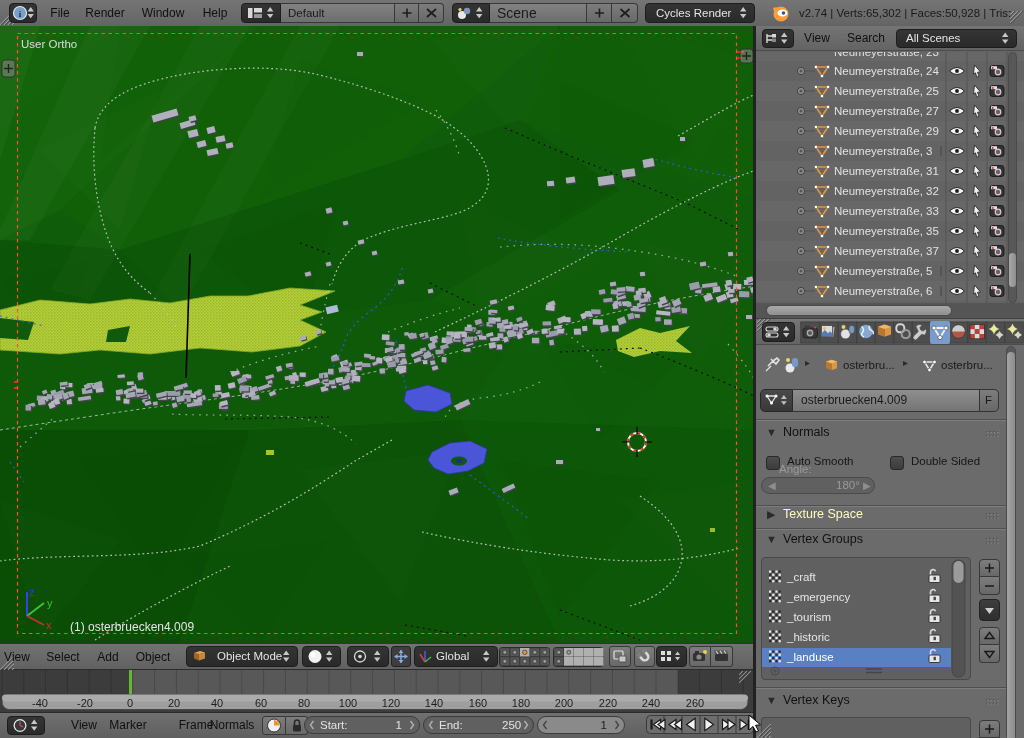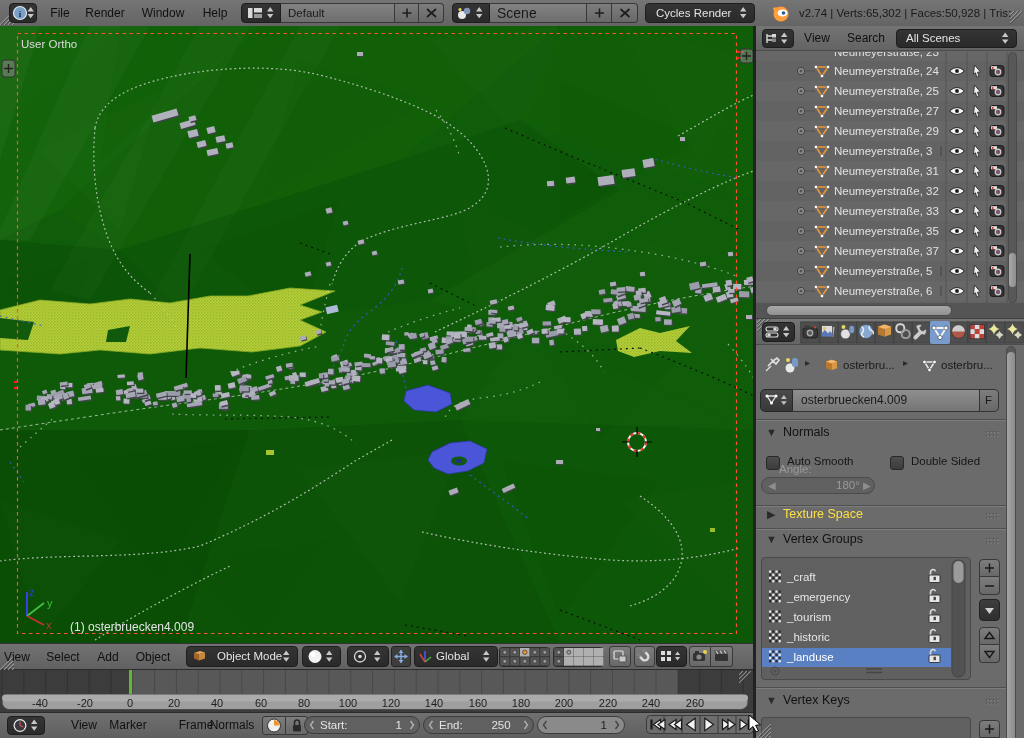--- a/index.html
+++ b/index.html
@@ -1155,21 +1155,21 @@
 <div class="abs" style="left:320px;top:716px;font-size:11.5px;color:#e2e2e2;line-height:18px">Start:</div>
 <div class="abs" style="left:372px;top:716px;width:30px;text-align:right;font-size:11.5px;color:#e2e2e2;line-height:18px">1</div>
 <div class="abs" style="left:423px;top:716px;width:111px;height:18px;background:#606060;border:1px solid #3c3c3c;border-radius:9px;box-sizing:border-box"></div>
 <svg width="10" height="18" style="position:absolute;left:426px;top:716px">
     <path d="M6.5,5 L3.5,9 L6.5,13" fill="none" stroke="#b0b0b0" stroke-width="1.4"></path>
   </svg>
 <svg width="10" height="18" style="position:absolute;left:521px;top:716px">
     <path d="M3.5,5 L6.5,9 L3.5,13" fill="none" stroke="#b0b0b0" stroke-width="1.4"></path>
   </svg>
 <div class="abs" style="left:439px;top:716px;font-size:11.5px;color:#e2e2e2;line-height:18px">End:</div>
-<div class="abs" style="left:486px;top:716px;width:30px;text-align:center;font-size:11.5px;color:#e2e2e2;line-height:18px">250</div>
+<div class="abs" style="left:502px;top:716px;width:30px;text-align:left;font-size:11.5px;color:#e2e2e2;line-height:18px">250</div>
 <div class="abs" style="left:537px;top:716px;width:88px;height:18px;background:#8a8a8a;border:1px solid #3c3c3c;border-radius:9px;box-sizing:border-box"></div>
 <svg width="10" height="18" style="position:absolute;left:540px;top:716px">
     <path d="M6.5,5 L3.5,9 L6.5,13" fill="none" stroke="#444" stroke-width="1.4"></path>
   </svg>
 <svg width="10" height="18" style="position:absolute;left:612px;top:716px">
     <path d="M3.5,5 L6.5,9 L3.5,13" fill="none" stroke="#444" stroke-width="1.4"></path>
   </svg>
 <div class="abs" style="left:577px;top:716px;width:30px;text-align:right;font-size:11.5px;color:#1c1c1c;line-height:18px">1</div>
 <svg width="108" height="19" style="position:absolute;left:646px;top:715px">
     <rect x="0.5" y="0.5" width="107" height="18" rx="4" fill="#6d6d6d" stroke="#3a3a3a"></rect>
@@ -1591,21 +1591,21 @@
 <div class="abs" style="left:890px;top:456px;width:14px;height:14px;background:linear-gradient(#4e4e4e,#3c3c3c);border:1px solid #282828;border-radius:3px;box-sizing:border-box"></div>
 <div class="abs" style="left:911px;top:455px;font-size:11.5px;color:#161616">Double Sided</div>
 <div class="abs" style="left:761px;top:477px;width:114px;height:17px;background:#606060;border:1px solid #4a4a4a;border-radius:9px;box-sizing:border-box"></div>
 <div class="abs" style="left:768px;top:477px;font-size:10px;color:#8e8e8e;line-height:17px">◀</div>
 <div class="abs" style="left:779px;top:461px;font-size:11.5px;color:#999;line-height:17px">Angle:</div>
 <div class="abs" style="left:836px;top:477px;font-size:11.5px;color:#999;line-height:17px">180°</div>
 <div class="abs" style="left:863px;top:477px;font-size:10px;color:#8e8e8e;line-height:17px">▶</div>
 <div class="abs" style="left:756px;top:505px;width:250px;height:1px;background:#4f4f4f"></div>
 <div class="abs" style="left:756px;top:506px;width:250px;height:1px;background:#7d7d7d"></div>
 <div class="abs" style="left:767px;top:508px;font-size:11px;color:#2a2a2a">▶</div>
-<div class="abs" style="left:783px;top:507px;font-size:12.5px;color:#fde047">Texture Space</div>
+<div class="abs" style="left:783px;top:507px;font-size:12.5px;color:#fef9c3">Texture Space</div>
 <svg width="16" height="10" style="position:absolute;left:985px;top:512px">
     <circle cx="2.0" cy="2.0" r="1" fill="#4f4f4f"></circle>
     <circle cx="2.6" cy="2.6" r="0.8" fill="#8a8a8a"></circle>
     <circle cx="5.4" cy="2.0" r="1" fill="#4f4f4f"></circle>
     <circle cx="6.0" cy="2.6" r="0.8" fill="#8a8a8a"></circle>
     <circle cx="8.8" cy="2.0" r="1" fill="#4f4f4f"></circle>
     <circle cx="9.4" cy="2.6" r="0.8" fill="#8a8a8a"></circle>
     <circle cx="12.2" cy="2.0" r="1" fill="#4f4f4f"></circle>
     <circle cx="12.799999999999999" cy="2.6" r="0.8" fill="#8a8a8a"></circle>
     <circle cx="2.0" cy="5.4" r="1" fill="#4f4f4f"></circle>

